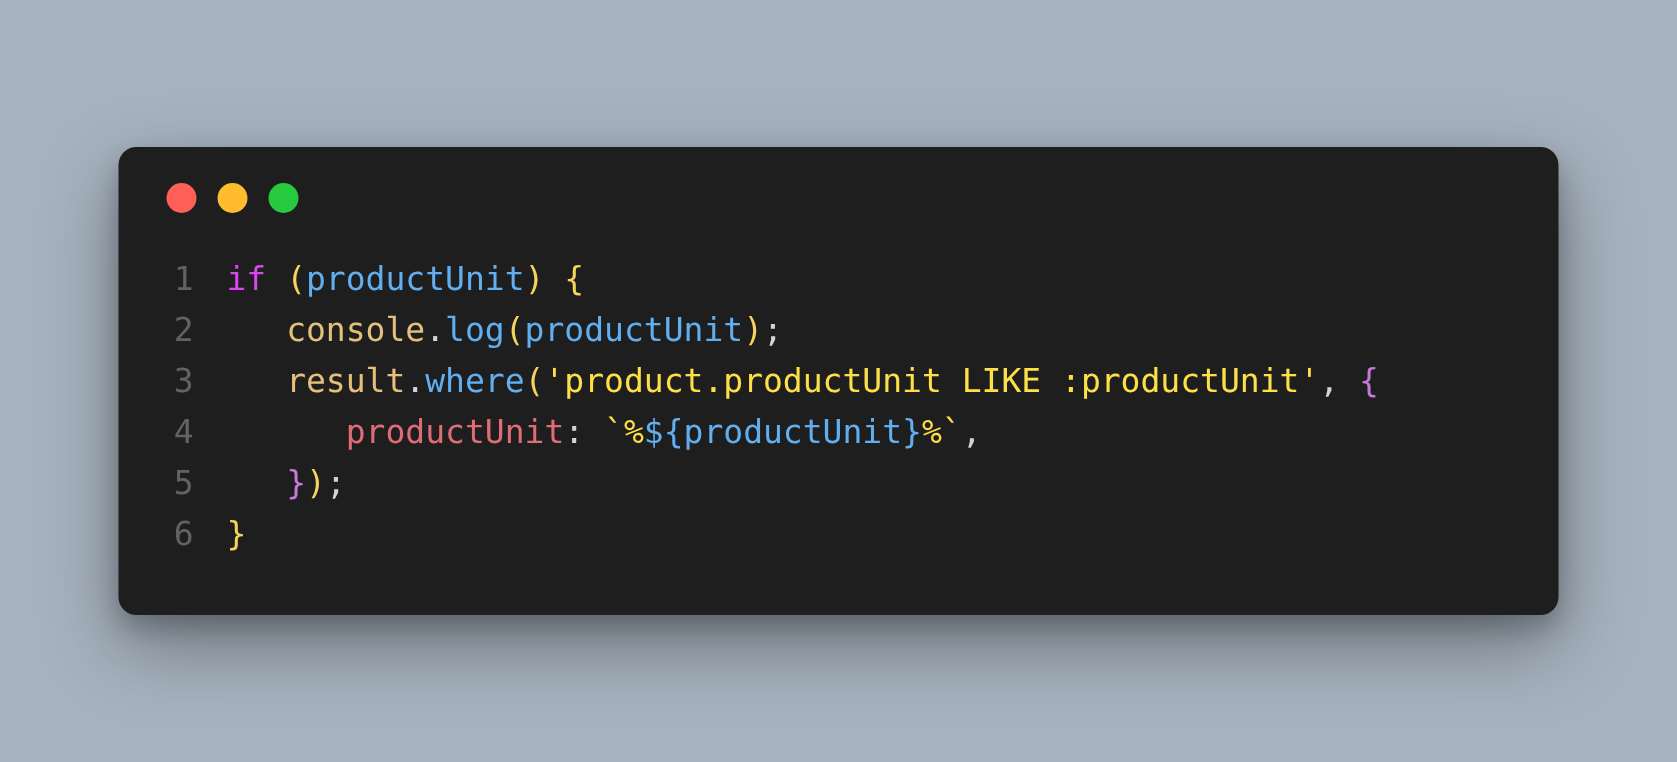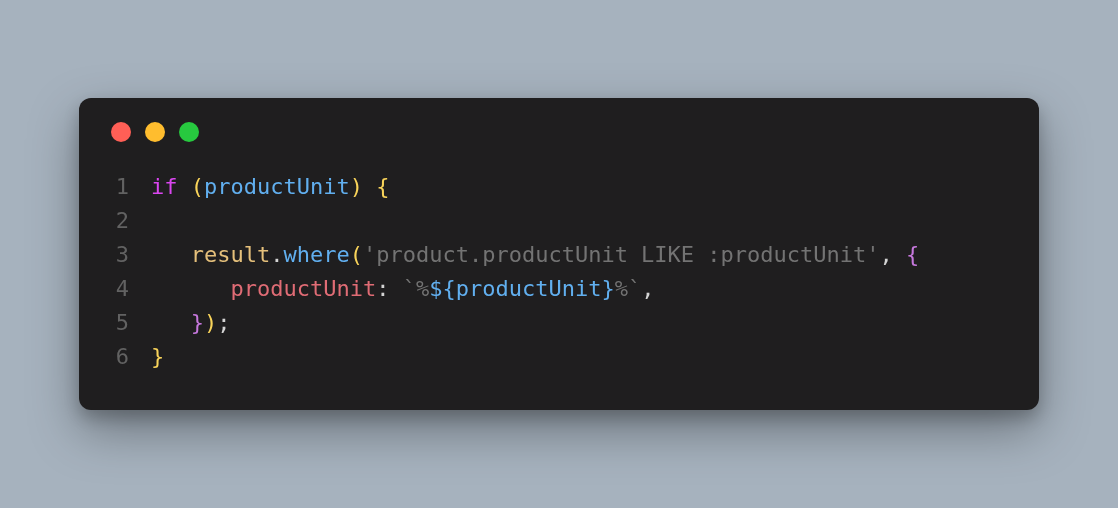--- a/index.html
+++ b/index.html
@@ -52,37 +52,37 @@
     .code-content {
       color: #d4d4d4;
     }
     .tok-keyword { color: #d946ef; }
     .tok-paren { color: #f8d35a; }
     .tok-paren2 { color: #c678dd; }
     .tok-var { color: #61afef; }
     .tok-obj { color: #e5c07b; }
     .tok-method { color: #61afef; }
     .tok-dot { color: #d4d4d4; }
-    .tok-string { color: #737373; }
+    .tok-string { color: #fde047; }
     .tok-prop { color: #e06c75; }
     .tok-semi { color: #d4d4d4; }
     .tok-comma { color: #d4d4d4; }
     .tok-template { color: #61afef; }
     .tok-plain { color: #d4d4d4; }
   </style>
 </head>
 <body>
 
 <div class="window">
   <div class="traffic-lights">
     <div class="light red"></div>
     <div class="light yellow"></div>
     <div class="light green"></div>
   </div>
   <div class="code-block" id="code-container">
       <div class="code-line"><span class="line-number">1</span><span class="code-content"><span class="tok-keyword">if</span><span class="tok-plain"> </span><span class="tok-paren">(</span><span class="tok-var">productUnit</span><span class="tok-paren">)</span><span class="tok-plain"> </span><span class="tok-paren">{</span></span></div>
-      <div class="code-line"><span class="line-number">2</span></div>
+      <div class="code-line"><span class="line-number">2</span><span class="code-content"><span class="tok-plain">   </span><span class="tok-obj">console</span><span class="tok-dot">.</span><span class="tok-method">log</span><span class="tok-paren">(</span><span class="tok-var">productUnit</span><span class="tok-paren">)</span><span class="tok-semi">;</span></span></div>
       <div class="code-line"><span class="line-number">3</span><span class="code-content"><span class="tok-plain">   </span><span class="tok-obj">result</span><span class="tok-dot">.</span><span class="tok-method">where</span><span class="tok-paren">(</span><span class="tok-string">'product.productUnit LIKE :productUnit'</span><span class="tok-comma">,</span><span class="tok-plain"> </span><span class="tok-paren2">{</span></span></div>
       <div class="code-line"><span class="line-number">4</span><span class="code-content"><span class="tok-plain">      </span><span class="tok-prop">productUnit</span><span class="tok-plain">:</span><span class="tok-plain"> </span><span class="tok-string">`%</span><span class="tok-template">${</span><span class="tok-var">productUnit</span><span class="tok-template">}</span><span class="tok-string">%`</span><span class="tok-comma">,</span></span></div>
       <div class="code-line"><span class="line-number">5</span><span class="code-content"><span class="tok-plain">   </span><span class="tok-paren2">}</span><span class="tok-paren">)</span><span class="tok-semi">;</span></span></div>
       <div class="code-line"><span class="line-number">6</span><span class="code-content"><span class="tok-paren">}</span></span></div>
     </div>
 </div>
 
 </body></html>

